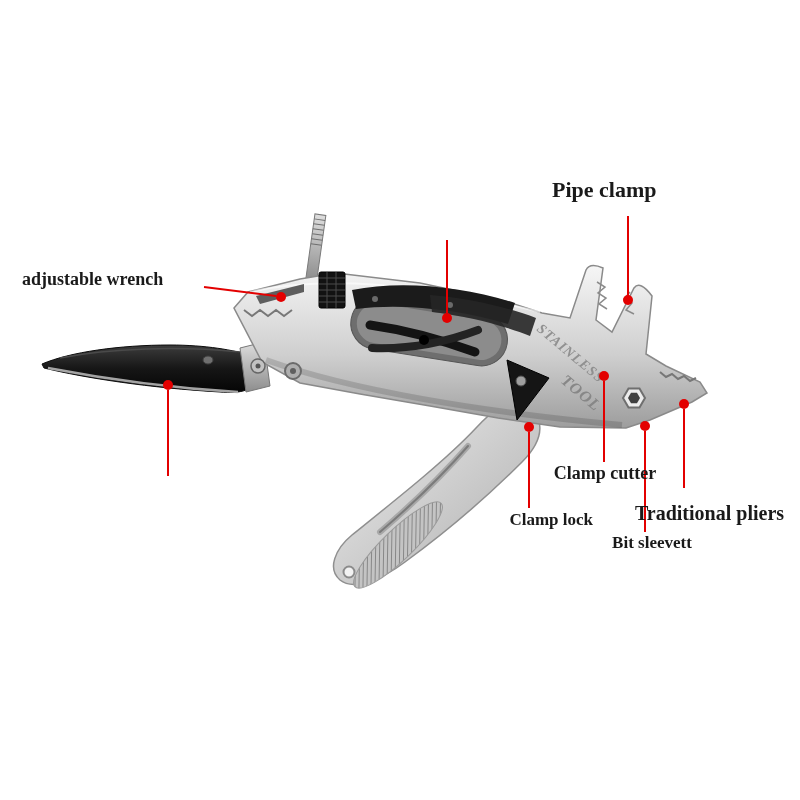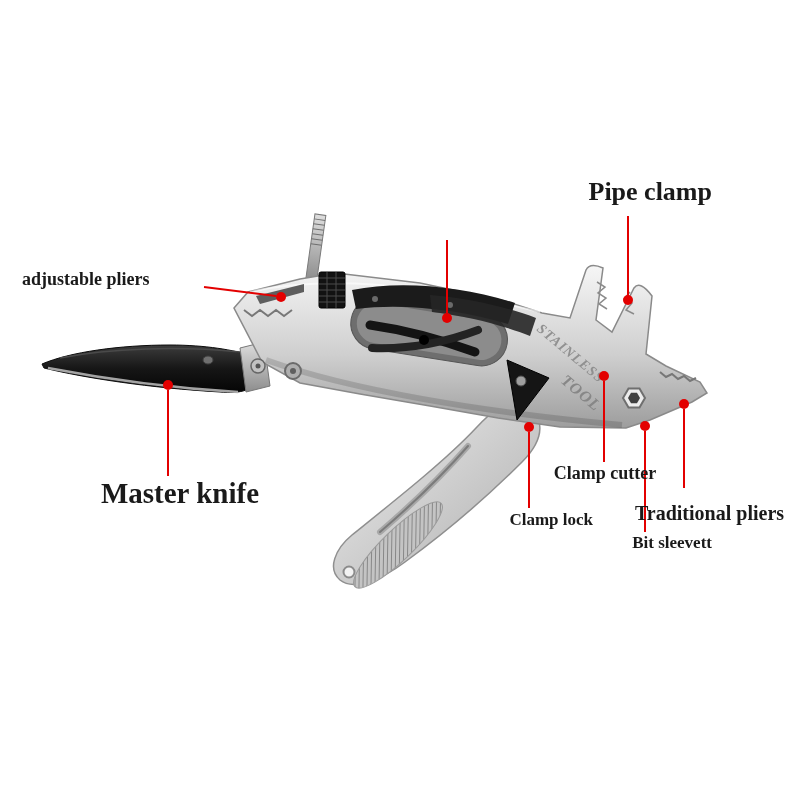--- a/index.html
+++ b/index.html
@@ -6,28 +6,28 @@
   .stage{
     position:relative;width:800px;height:800px;background:#ffffff;
     overflow:hidden;font-family:"Liberation Serif",serif;
   }
   .art{position:absolute;left:0;top:0;width:800px;height:800px;}
   .label{
     position:absolute;font-weight:bold;color:#1a1a1a;
     font-family:"Liberation Serif",serif;line-height:1.1;
     white-space:nowrap;
   }
-  .lbl-pipe-clamp{left:552px;top:178px;width:160px;font-size:26px;text-align:right;}
+  .lbl-pipe-clamp{left:552px;top:178px;width:160px;font-size:22px;text-align:left;}
   .lbl-screwdriver{left:328px;top:208px;width:230px;font-size:20px;text-align:center;}
   .lbl-adjustable{left:22px;top:270px;width:200px;font-size:18px;text-align:left;}
   .lbl-master{left:80px;top:478px;width:200px;font-size:29px;text-align:center;}
   .lbl-wire{left:540px;top:464px;width:130px;font-size:18px;text-align:center;}
   .lbl-traditional{left:622px;top:502px;width:175px;font-size:20px;text-align:center;}
   .lbl-clamp{left:478px;top:511px;width:115px;font-size:17px;text-align:right;}
-  .lbl-bit{left:592px;top:534px;width:120px;font-size:17px;text-align:right;}
+  .lbl-bit{left:592px;top:534px;width:120px;font-size:17px;text-align:center;}
 </style>
 </head>
 <body>
 
 <div class="stage">
 
   <svg class="art" viewBox="0 0 800 800">
     <defs>
       <linearGradient id="gradMetal" x1="0" y1="0" x2="0" y2="1">
         <stop offset="0" stop-color="#f6f6f6"></stop>
@@ -165,20 +165,19 @@
       <circle cx="281" cy="297" r="5"></circle>
       <circle cx="168" cy="385" r="5"></circle>
       <circle cx="604" cy="376" r="5"></circle>
       <circle cx="684" cy="404" r="5"></circle>
       <circle cx="529" cy="427" r="5"></circle>
       <circle cx="645" cy="426" r="5"></circle>
     </g>
   </svg>
 
   <div class="label lbl-pipe-clamp">Pipe clamp</div>
-  <div class="label lbl-adjustable">adjustable pliers</div>
-  <div class="label lbl-master">Master knife</div>
+  <div class="label lbl-adjustable">adjustable wrench</div>
   <div class="label lbl-wire">Clamp cutter</div>
   <div class="label lbl-traditional">Traditional pliers</div>
   <div class="label lbl-clamp">Clamp lock</div>
   <div class="label lbl-bit">Bit sleevett</div>
 
 </div>
 
 </body></html>

